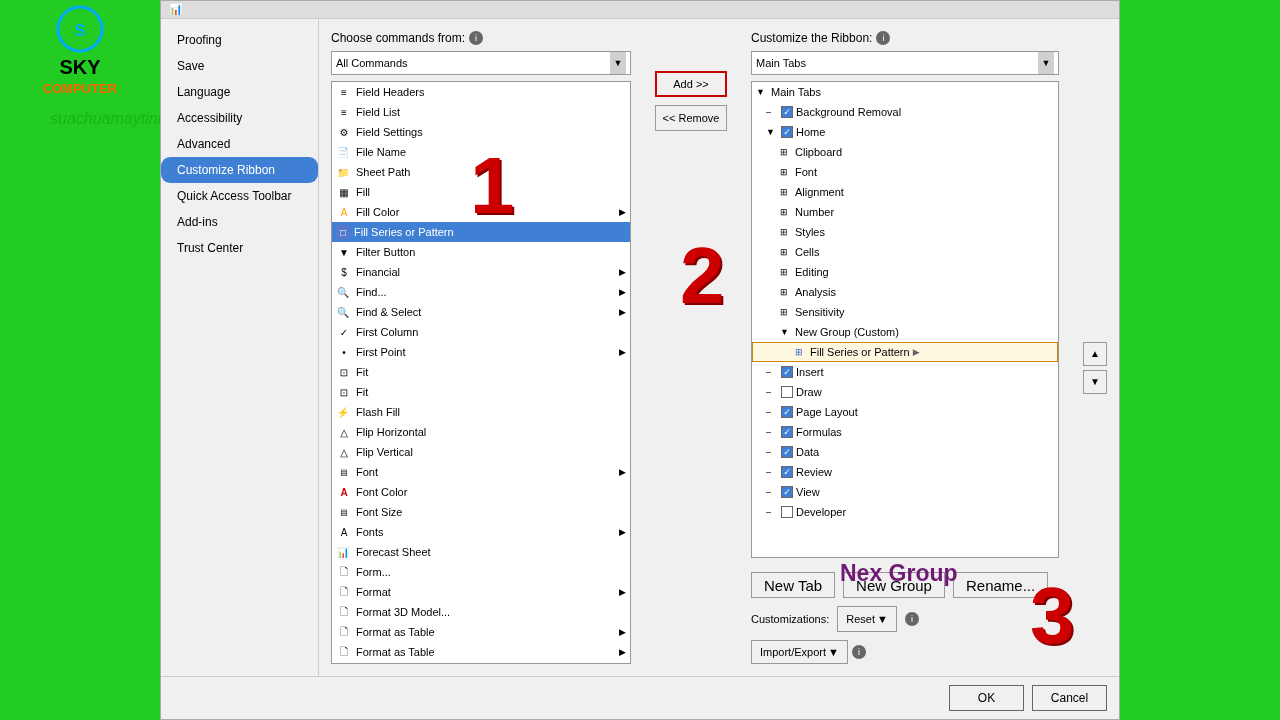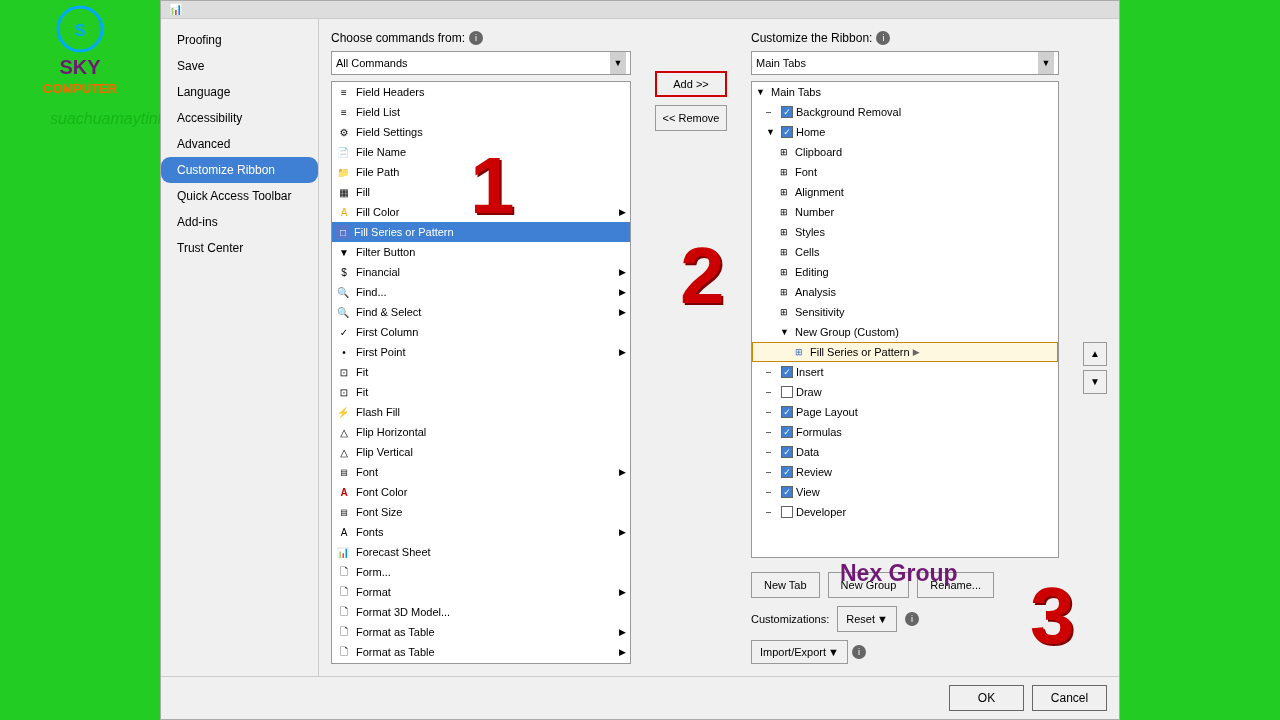--- a/index.html
+++ b/index.html
@@ -279,21 +279,21 @@
     .bottom-row1 {
       display: flex;
       gap: 8px;
     }
 
     .btn-bottom {
       height: 26px;
       padding: 0 12px;
       border: 1px solid #999;
       background: #f0f0f0;
-      font-size: 11px;
+      font-size: 15px;
       cursor: pointer;
     }
 
     .customizations-row {
       display: flex;
       align-items: center;
       gap: 8px;
     }
 
     .customizations-label {
@@ -453,21 +453,21 @@
     }
   </style>
 </head>
 <body>
 
 <div class="logo-area">
   <svg class="logo-icon" viewBox="0 0 50 50">
     <circle cx="25" cy="25" r="22" fill="none" stroke="#00aaff" stroke-width="3"></circle>
     <text x="25" y="32" text-anchor="middle" font-size="16" fill="#00aaff" font-weight="bold">S</text>
   </svg>
-  <div style="color:#701a75;font-size:20px;font-weight:bold;">SKY</div>
+  <div style="color:#000000;font-size:20px;font-weight:bold;">SKY</div>
   <div style="color:#ff6600;font-size:13px;font-weight:bold;">COMPUTER</div>
 </div>
 
 <div class="watermark">suachuamaytinh.com</div>
 
 <div class="formulas-tab">Formulas</div>
 
 <div class="dialog">
 
   <div class="top-strip">
@@ -514,21 +514,21 @@
               <div class="command-item">
                 <span class="cmd-icon">⚙</span>
                 <span>Field Settings</span>
               </div>
               <div class="command-item">
                 <span class="cmd-icon">📄</span>
                 <span>File Name</span>
               </div>
               <div class="command-item">
                 <span class="cmd-icon">📁</span>
-                <span>File Path</span>
+                <span>Sheet Path</span>
               </div>
               <div class="command-item">
                 <span class="cmd-icon">▦</span>
                 <span>Fill</span>
               </div>
               <div class="command-item has-submenu">
                 <span class="cmd-icon" style="color:#ffaa00;">A</span>
                 <span>Fill Color</span>
               </div>
               <div class="command-item selected">

